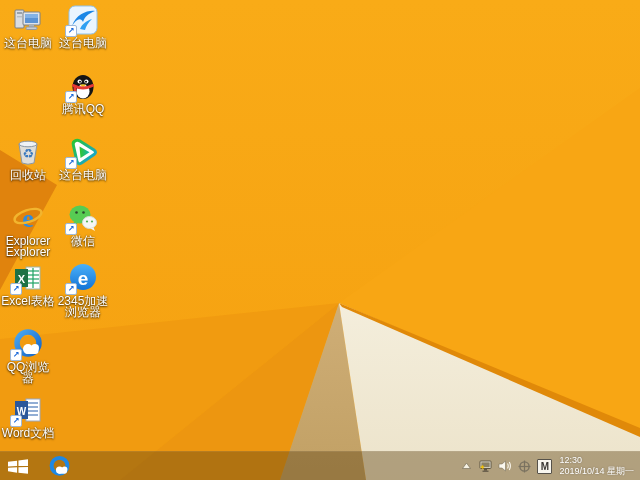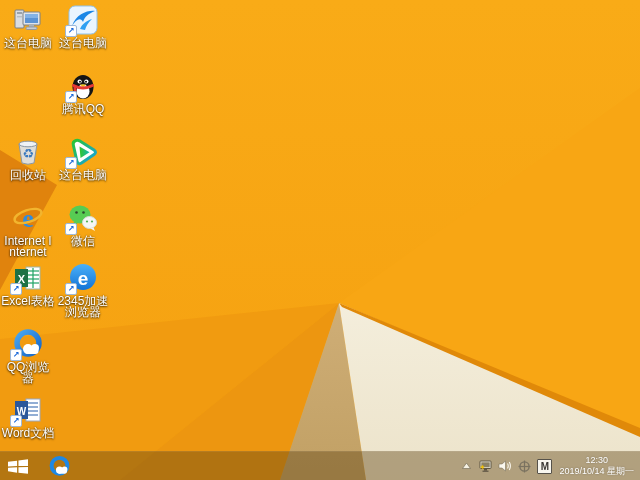--- a/index.html
+++ b/index.html
@@ -21,21 +21,21 @@
     text-shadow:0 1px 2px rgba(0,0,0,.75),0 0 2px rgba(0,0,0,.5);word-break:break-all;}
 
   
   #taskbar{position:absolute;left:0;bottom:0;width:640px;height:28px;
     background:rgba(95,66,20,.42);border-top:1px solid rgba(255,255,255,.07);
     display:flex;align-items:center;}
   #start-btn{width:36px;height:28px;display:flex;align-items:center;justify-content:center;}
   .task-icon{width:34px;height:28px;display:flex;align-items:center;justify-content:center;margin-left:6px;}
   #tray{position:absolute;right:0;bottom:0;height:28px;display:flex;align-items:center;}
   .tray-ic{height:28px;display:flex;align-items:center;justify-content:center;padding:0 3px;}
-  #clock{margin:0 6px 0 4px;text-align:center;color:#fff;font-size:9px;line-height:11px;
+  #clock{margin:0 6px 0 4px;text-align:left;color:#fff;font-size:9px;line-height:11px;
     text-shadow:0 0 2px rgba(0,0,0,.35);}
 </style>
 </head>
 <body>
 
 <div id="screen">
 
   <svg id="wallpaper" viewBox="0 0 640 480" preserveAspectRatio="none">
     <defs>
       <linearGradient id="gmain" x1="0" y1="0" x2="0" y2="1">
@@ -140,21 +140,21 @@
     <div class="lbl">这台电脑</div>
   </div>
 
   <div class="dicon r4 c1">
     <div class="ic">
         <svg viewBox="0 0 32 32">
       <text x="16" y="25" font-size="26" font-weight="bold" text-anchor="middle" fill="#2f8de0" font-family="'Liberation Serif',serif">e</text>
       <ellipse cx="16" cy="14" rx="14" ry="6" fill="none" stroke="#f2b52e" stroke-width="2.4" transform="rotate(-18 16 14)"></ellipse>
     </svg>
       </div>
-    <div class="lbl">Internet Internet</div>
+    <div class="lbl">Explorer Explorer</div>
   </div>
 
   <div class="dicon r4 c2">
     <div class="ic">
         <svg viewBox="0 0 32 32">
       <ellipse cx="13" cy="12.5" rx="10.5" ry="9" fill="#57cc53"></ellipse>
       <polygon points="7,19.5 6,24 11,21" fill="#57cc53"></polygon>
       <circle cx="9.5" cy="10.5" r="1.3" fill="#2c4a2c"></circle>
           <circle cx="16.5" cy="10.5" r="1.3" fill="#2c4a2c"></circle>
       <ellipse cx="22.5" cy="20.5" rx="7" ry="6" fill="#f5f7f5" stroke="#d7ded7"></ellipse>

